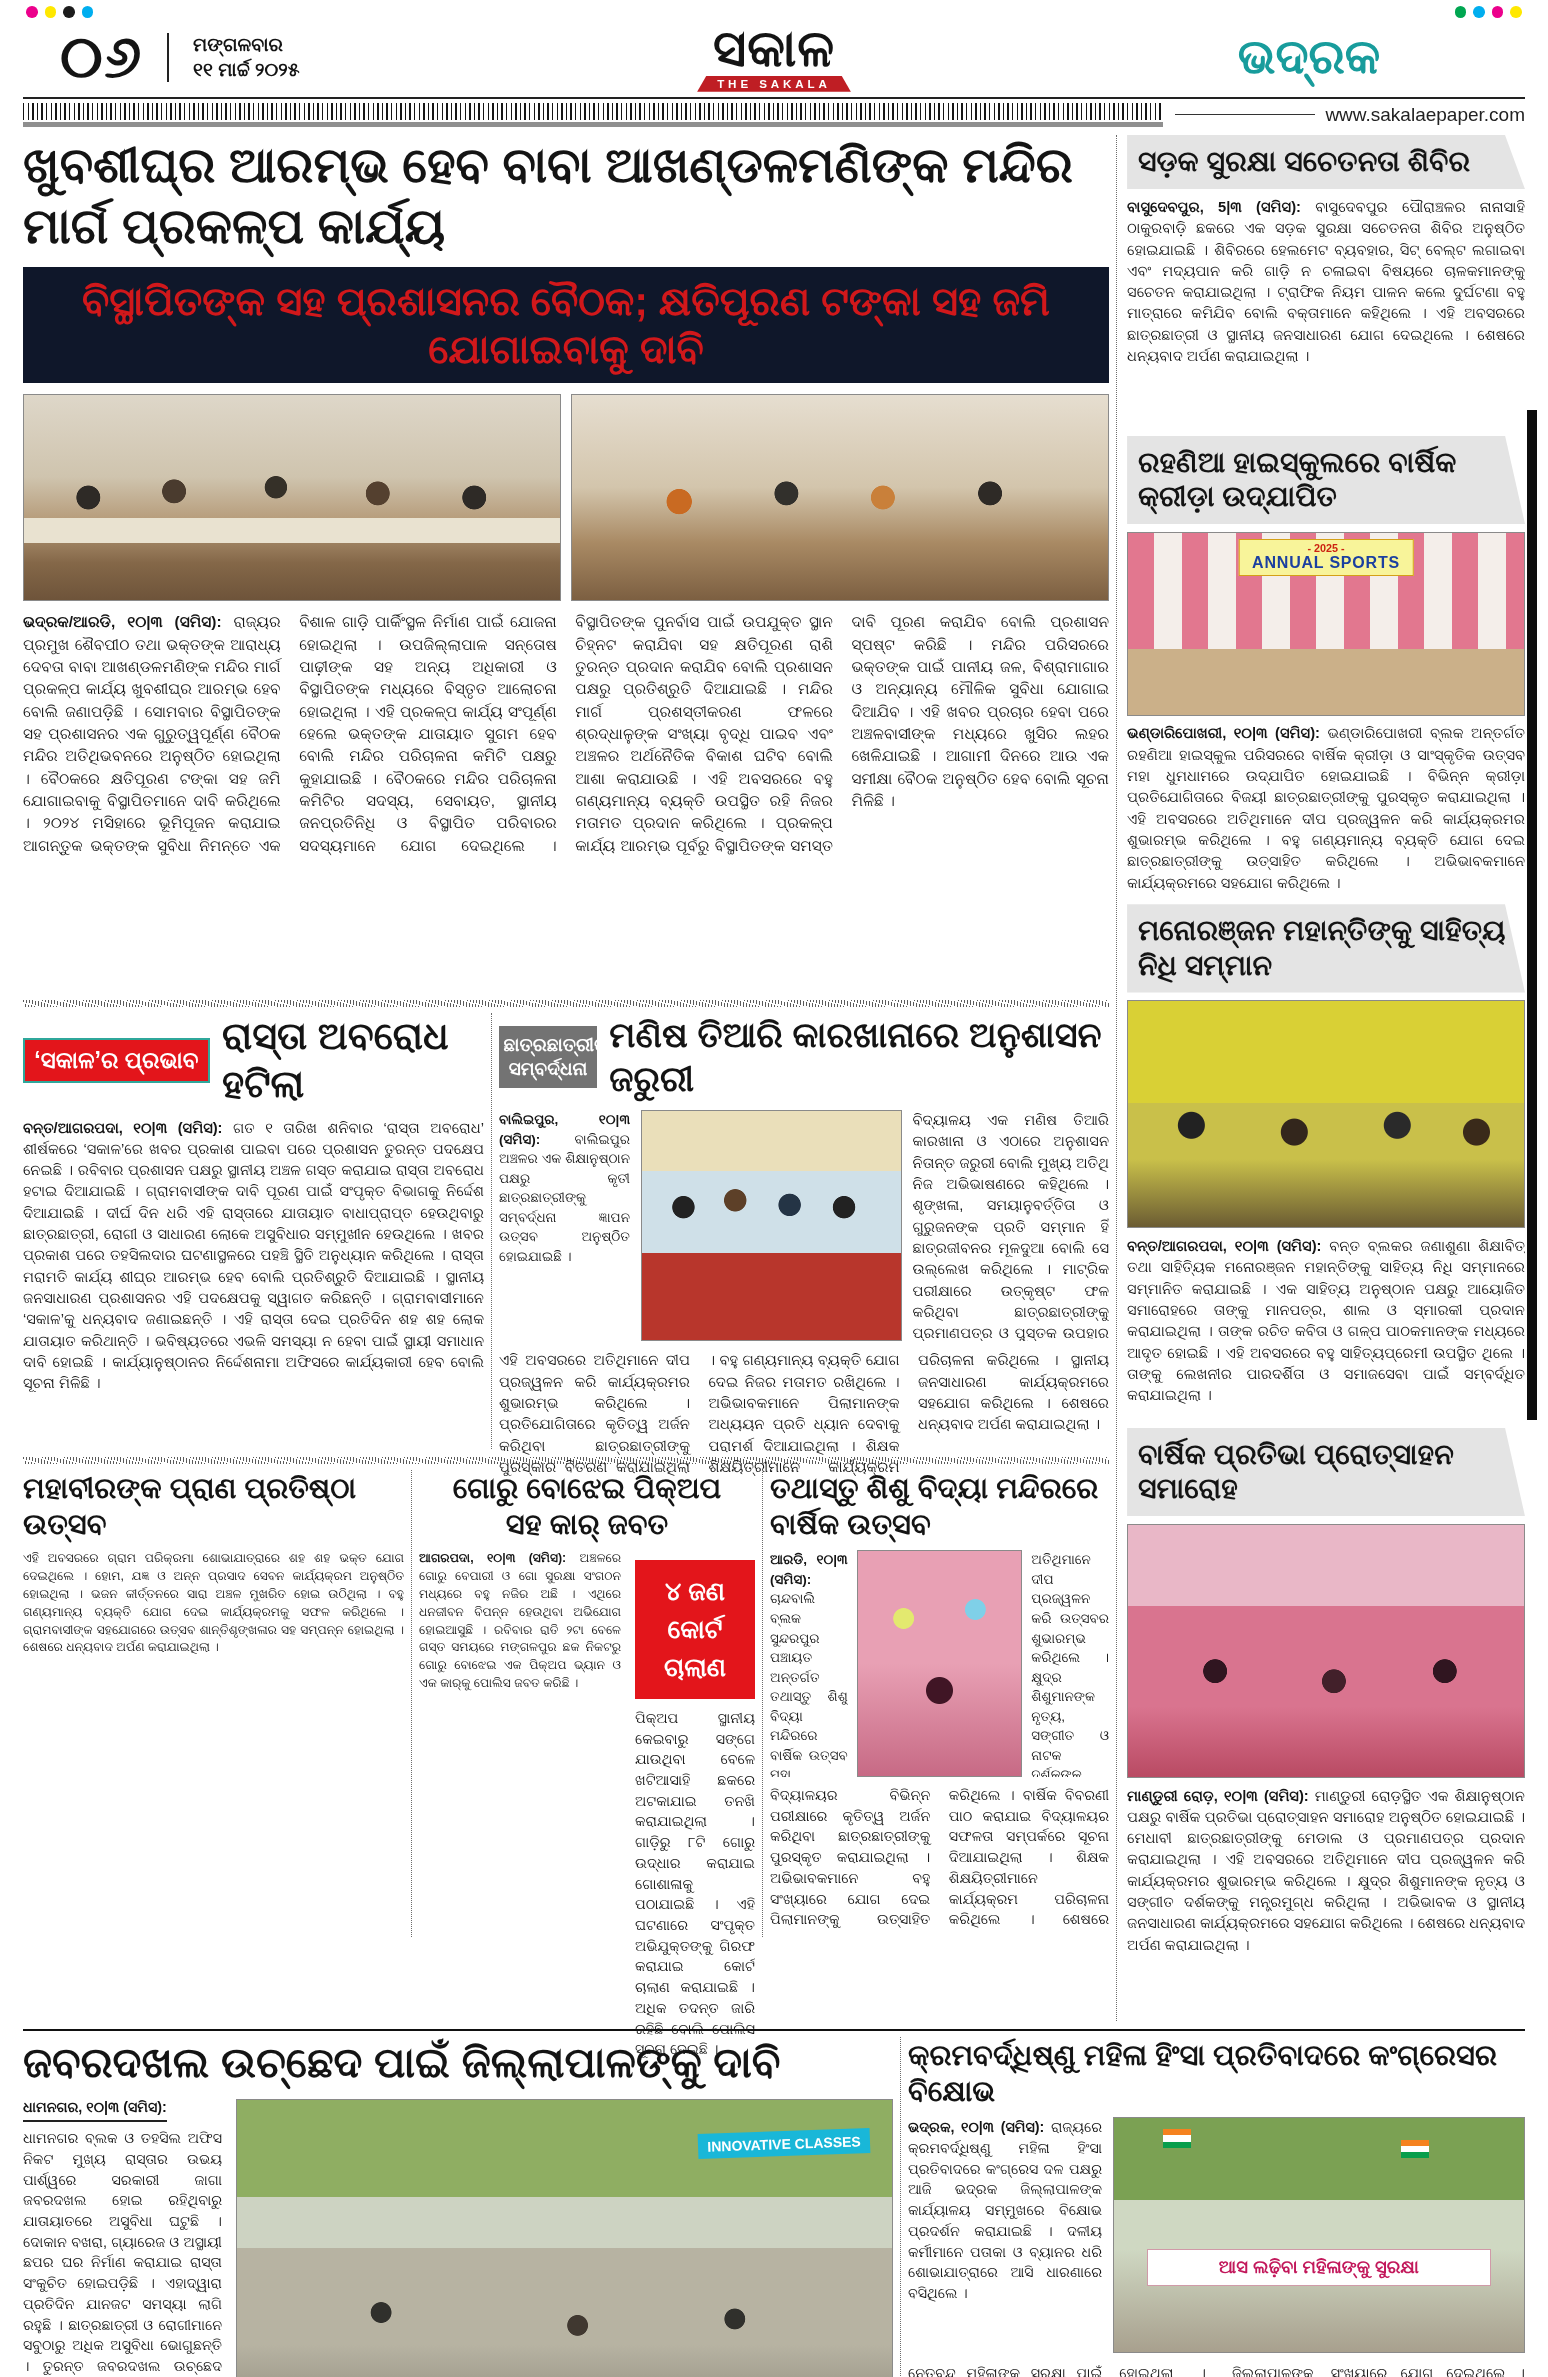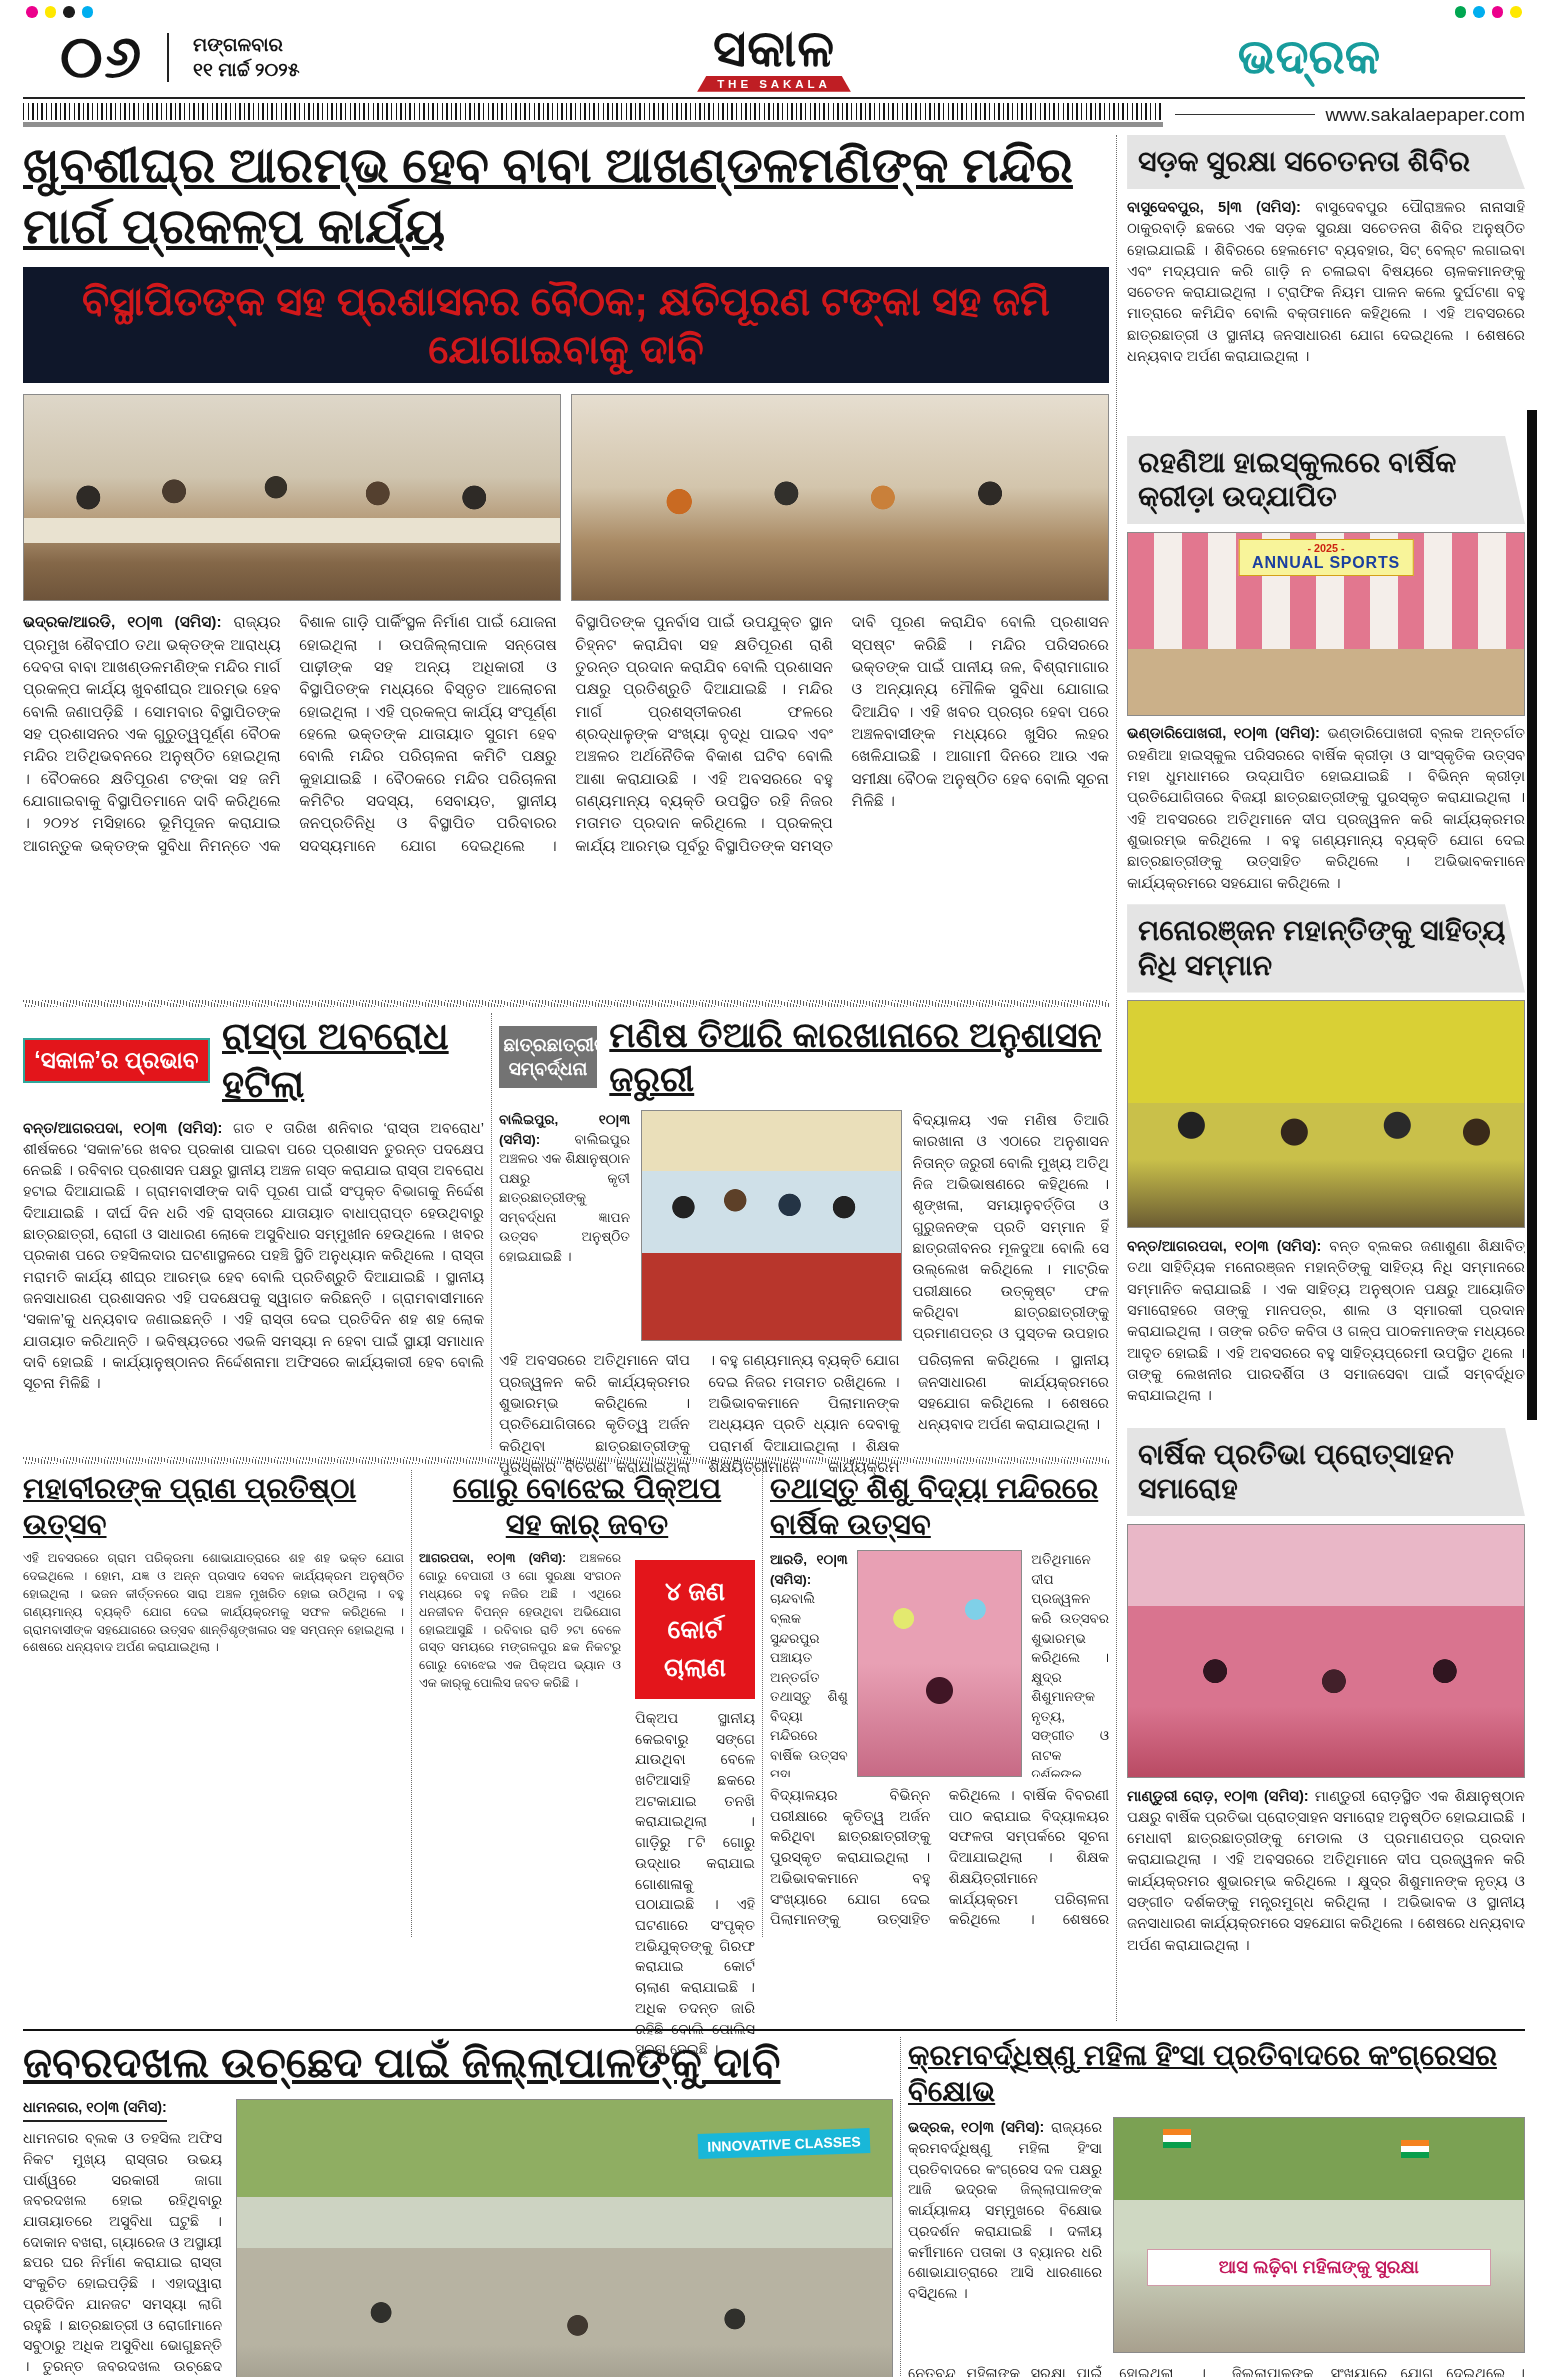--- a/index.html
+++ b/index.html
@@ -33,21 +33,21 @@
   .header-rule { border-top:2.3px solid #222; margin-top:3.1px; }
   .barcode-row { display:flex; align-items:center; margin-top:3.9px; }
   .bar-stack { flex:1; }
   .barcode { height:17px; background:repeating-linear-gradient(90deg,#151515 0 1.5px,transparent 1.5px 4.6px); }
   .graybar { height:5.4px; background:#8f8f8f; margin-top:2.3px; }
   .site-seg { width:362px; display:flex; align-items:center; gap:10.8px; padding-left:12.3px; }
   .site-line { flex:1; border-top:1.5px solid #333; }
   .website { font-size:19px; color:#222; white-space:nowrap; }
 
   
-  .hl { font-weight:800; line-height:1.25;text-decoration:underline; }
+  .hl { font-weight:800; line-height:1.25; }
   .body-txt { text-align:justify; line-height:1.45; overflow:hidden; }
   .dl { font-weight:800; }
   .hatch { height:7px; margin:7.7px 0 6.2px;
            background:repeating-linear-gradient(100deg,#5a5a5a 0 0.8px,transparent 0.8px 3.1px); }
   .vdot { border-left:1.5px dotted #6c6c6c; margin:0 7px; }
   .solid-rule { border-top:2.3px solid #111; margin:7.7px 0 6.2px; }
 
   .ph { position:relative; overflow:hidden; border:0.8px solid #8a8a8a; }
 
   

